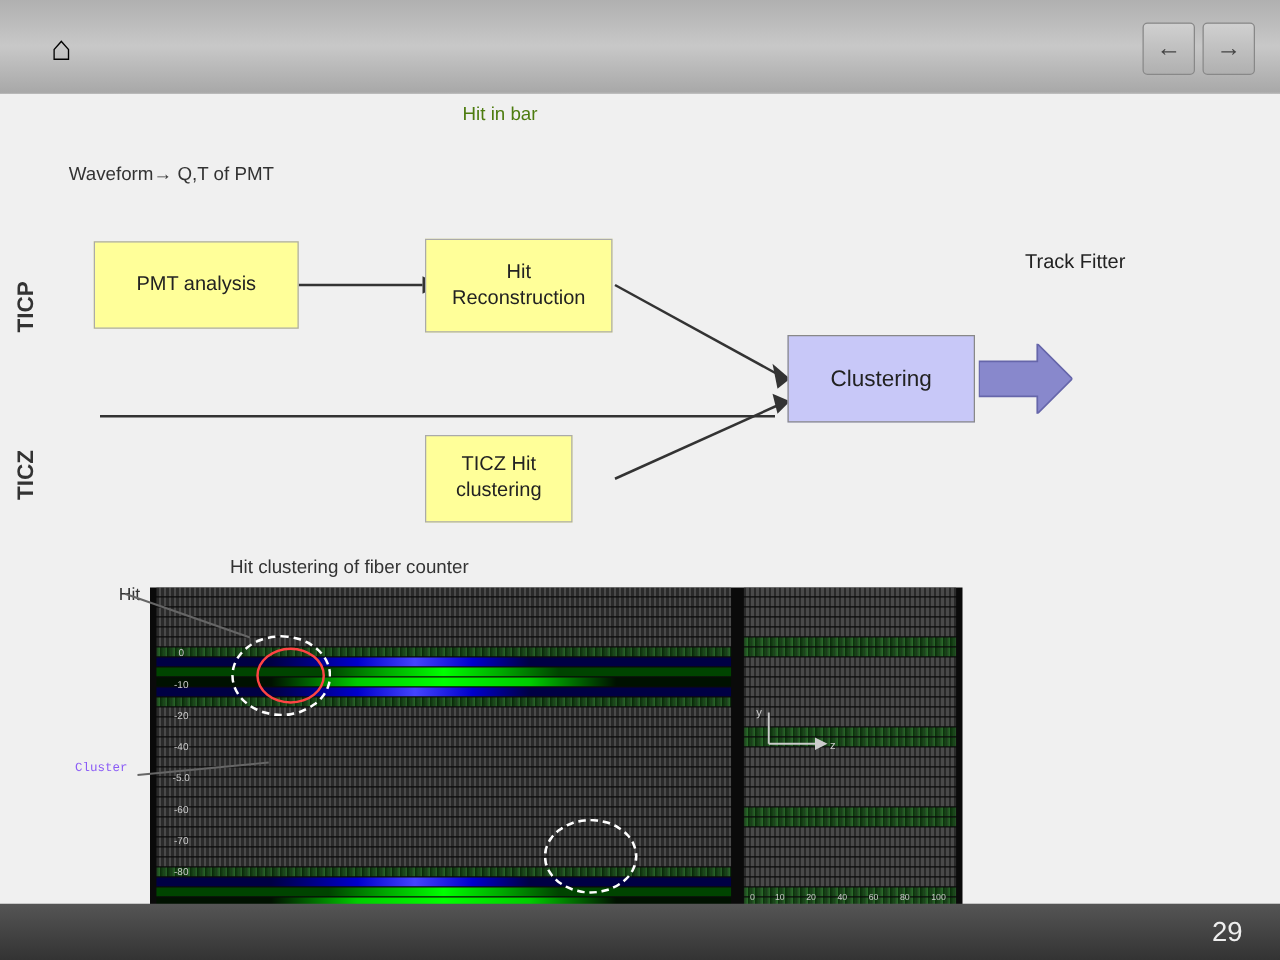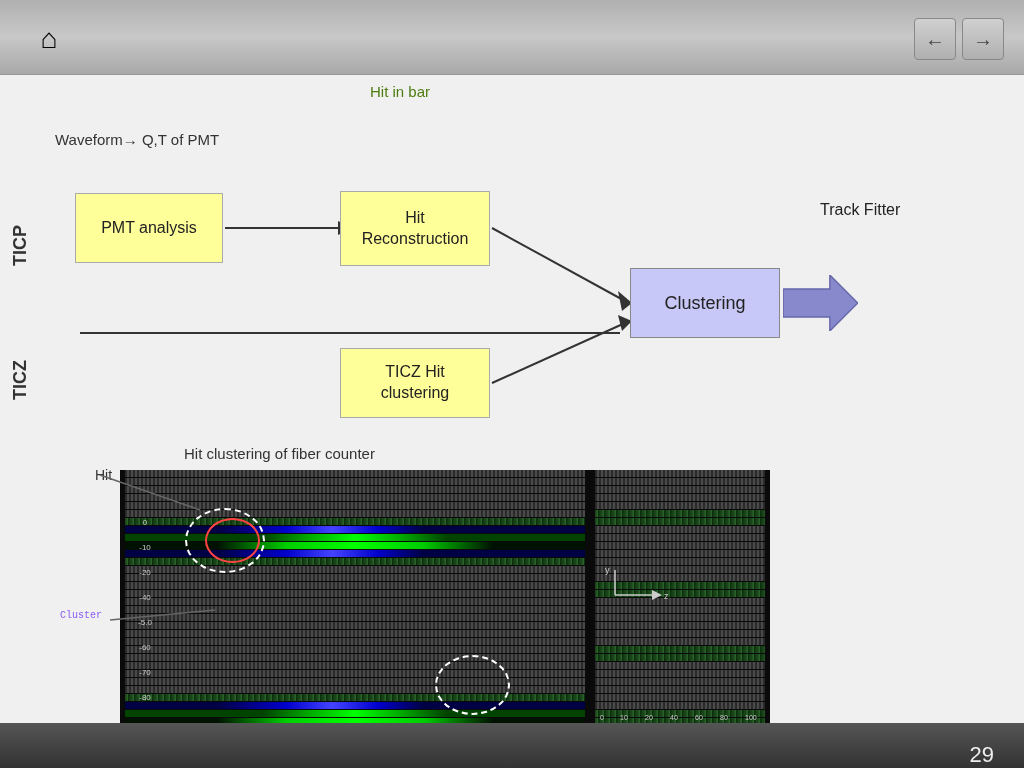--- a/index.html
+++ b/index.html
@@ -118,35 +118,35 @@
       align-items: center;
       justify-content: center;
       text-align: center;
       font-size: 16px;
       color: #222;
       line-height: 1.3;
       position: absolute;
     }
 
     #pmt-box {
-      width: 148px;
+      width: 164px;
       height: 70px;
       left: 45px;
       top: 30px;
     }
 
     #hit-recon-box {
       width: 150px;
       height: 75px;
       left: 310px;
       top: 28px;
     }
 
     #ticz-hit-box {
-      width: 150px;
+      width: 118px;
       height: 70px;
       left: 310px;
       top: 185px;
     }
 
     
     #clustering-box {
       background: #c8c8f8;
       border: 1.5px solid #888;
       width: 150px;
@@ -208,21 +208,21 @@
       height: 270px;
     }
 
     
     #footer {
       position: absolute;
       bottom: 0; left: 0; right: 0;
       height: 45px;
       background: linear-gradient(180deg, #555 0%, #333 100%);
       display: flex;
-      align-items: flex-end;
+      align-items: center;
       justify-content: flex-end;
       padding-right: 30px;
     }
 
     #page-number {
       color: #eee;
       font-size: 22px;
     }
 
     

